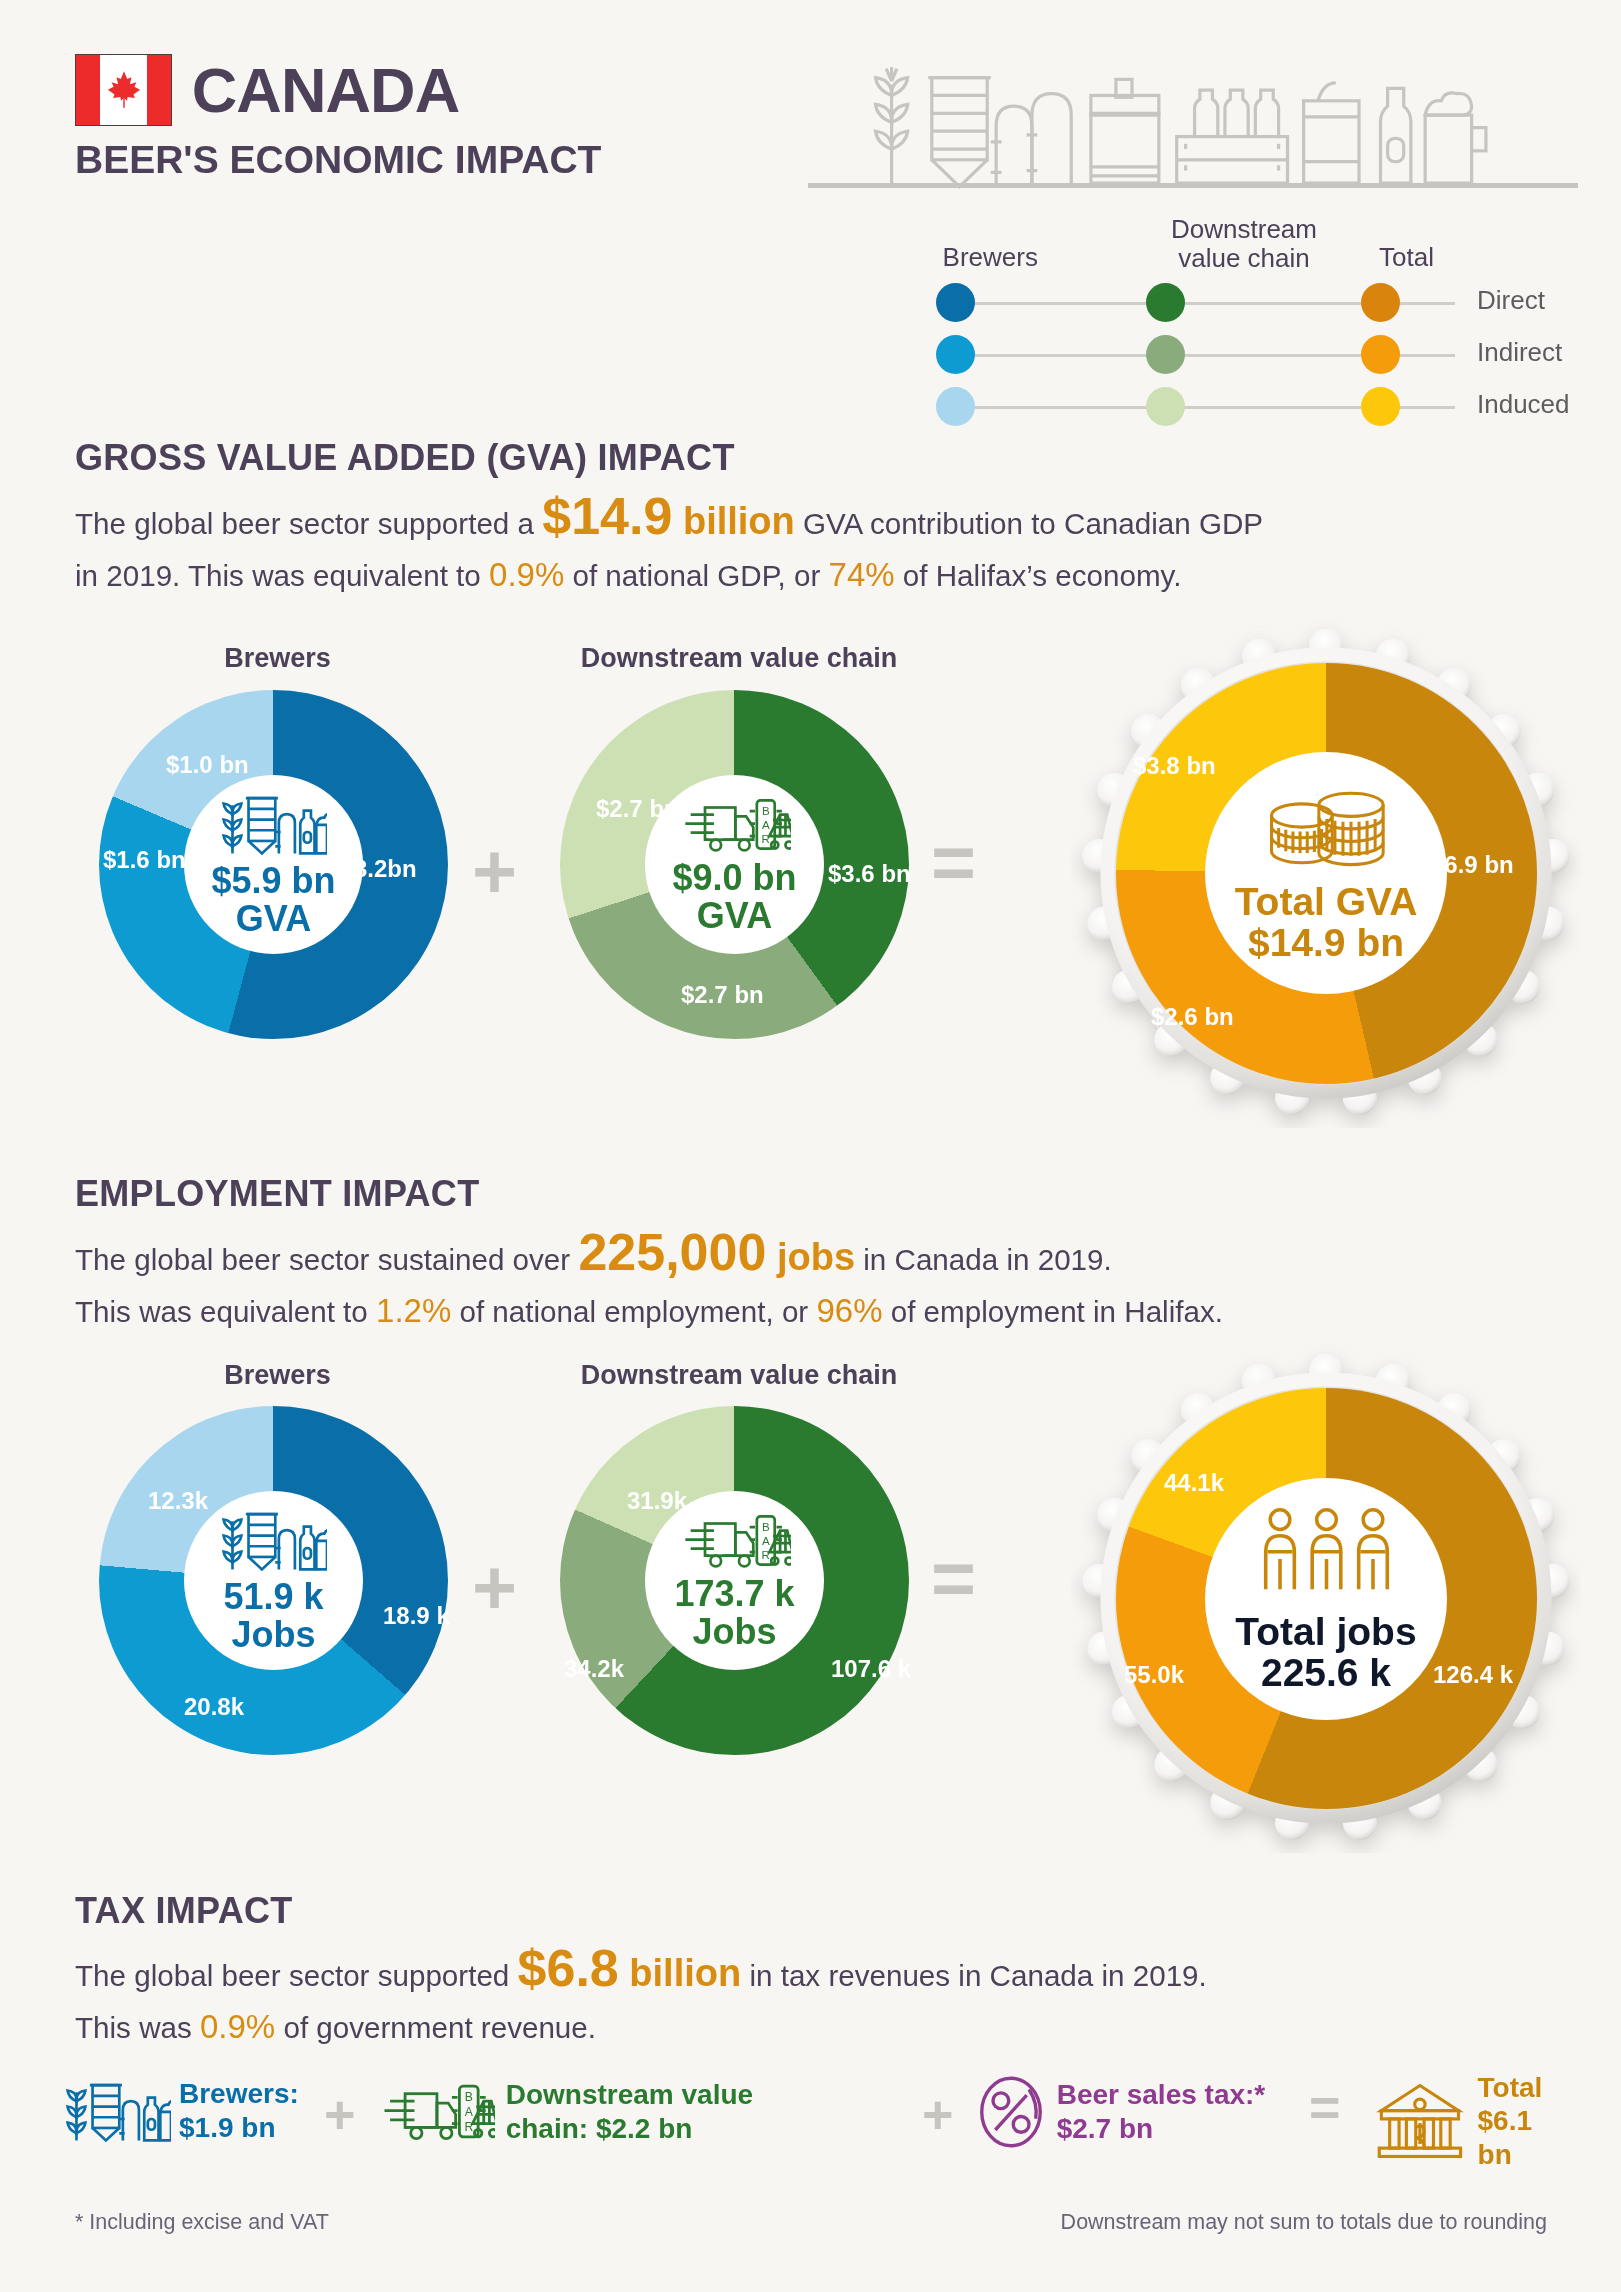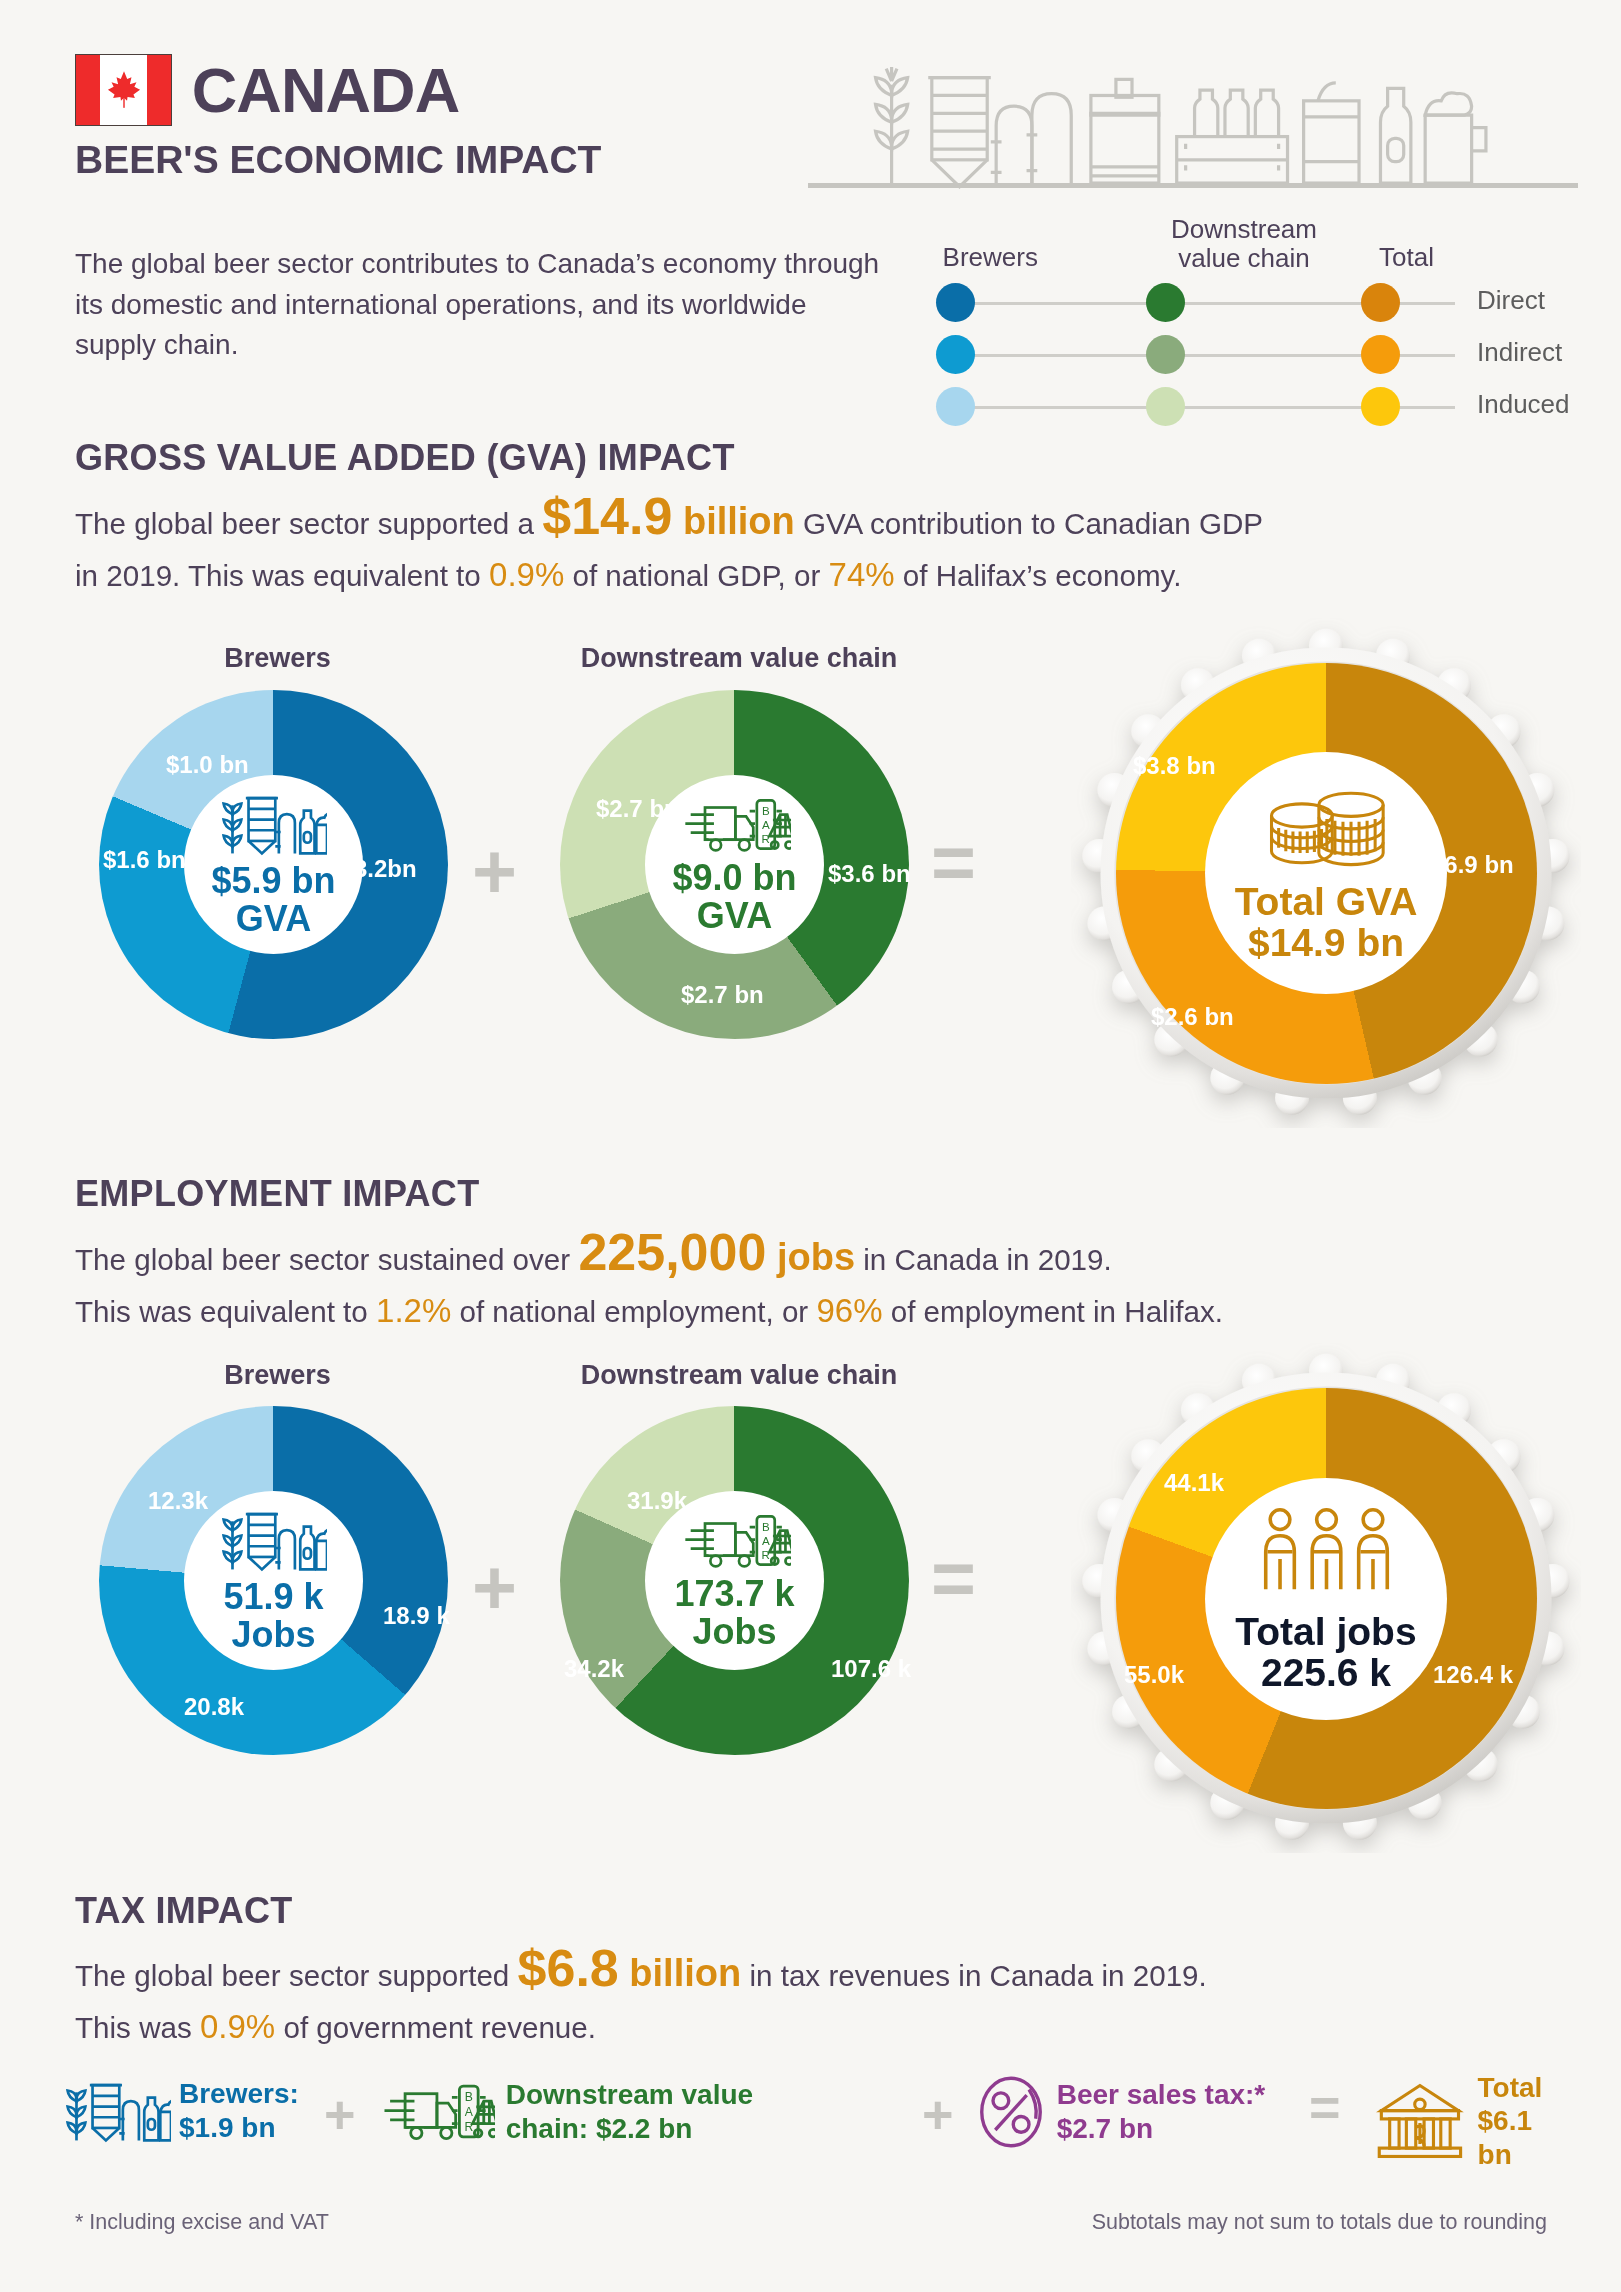--- a/index.html
+++ b/index.html
@@ -83,21 +83,20 @@
         <svg class="leaf" width="36" height="41" viewBox="0 0 40 46">
             <path d="M20 2 L23.6 10.6 L28.4 8.6 L26.6 16.6 L34 14.4 L31.6 19.4 L38 22.6 L30.6 28 L32.2 32 L24 30.8 L23.4 35.2 L20 31.6 L16.6 35.2 L16 30.8 L7.8 32 L9.4 28 L2 22.6 L8.4 19.4 L6 14.4 L13.4 16.6 L11.6 8.6 L16.4 10.6 Z" fill="#ee2b2b"></path>
             <rect x="19.2" y="31" width="1.6" height="12" fill="#ee2b2b"></rect>
           </svg>
       </div>
       <div class="canada">CANADA</div>
     </div>
     <div class="subtitle">BEER'S ECONOMIC IMPACT</div>
   </div>
 
-  <div class="intro">The global beer sector contributes to Canada’s economy through its domestic and international operations, and its worldwide supply chain.</div>
 
   <div class="hdr-illus">
     <svg width="770" height="143" viewBox="0 0 860 160" fill="none" stroke="#c6c5c0" stroke-width="3.6">
 
       <g>
           <path d="M95 155 L95 40"></path>
         <path d="M95 52 q-16 -6 -18 -20 q16 2 18 16z"></path>
           <path d="M95 52 q16 -6 18 -20 q-16 2 -18 16z"></path>
         <path d="M95 82 q-16 -6 -18 -20 q16 2 18 16z"></path>
           <path d="M95 82 q16 -6 18 -20 q-16 2 -18 16z"></path>
@@ -547,16 +546,16 @@
         <path d="M45 40 v20 M41 44 q8 -4 8 4 q0 6 -8 6 q8 2 8 8"></path>
       </svg>
       <div class="tx-txt" style="color:#c8860c">
         <div>Total</div>
         <div>$6.1 bn</div>
       </div>
     </div>
   </div>
 
   <div class="foot l">* Including excise and VAT</div>
-  <div class="foot r">Subtotals may not sum to totals due to rounding</div>
+  <div class="foot r">Downstream may not sum to totals due to rounding</div>
 
 </div>
 
 
 </body></html>

